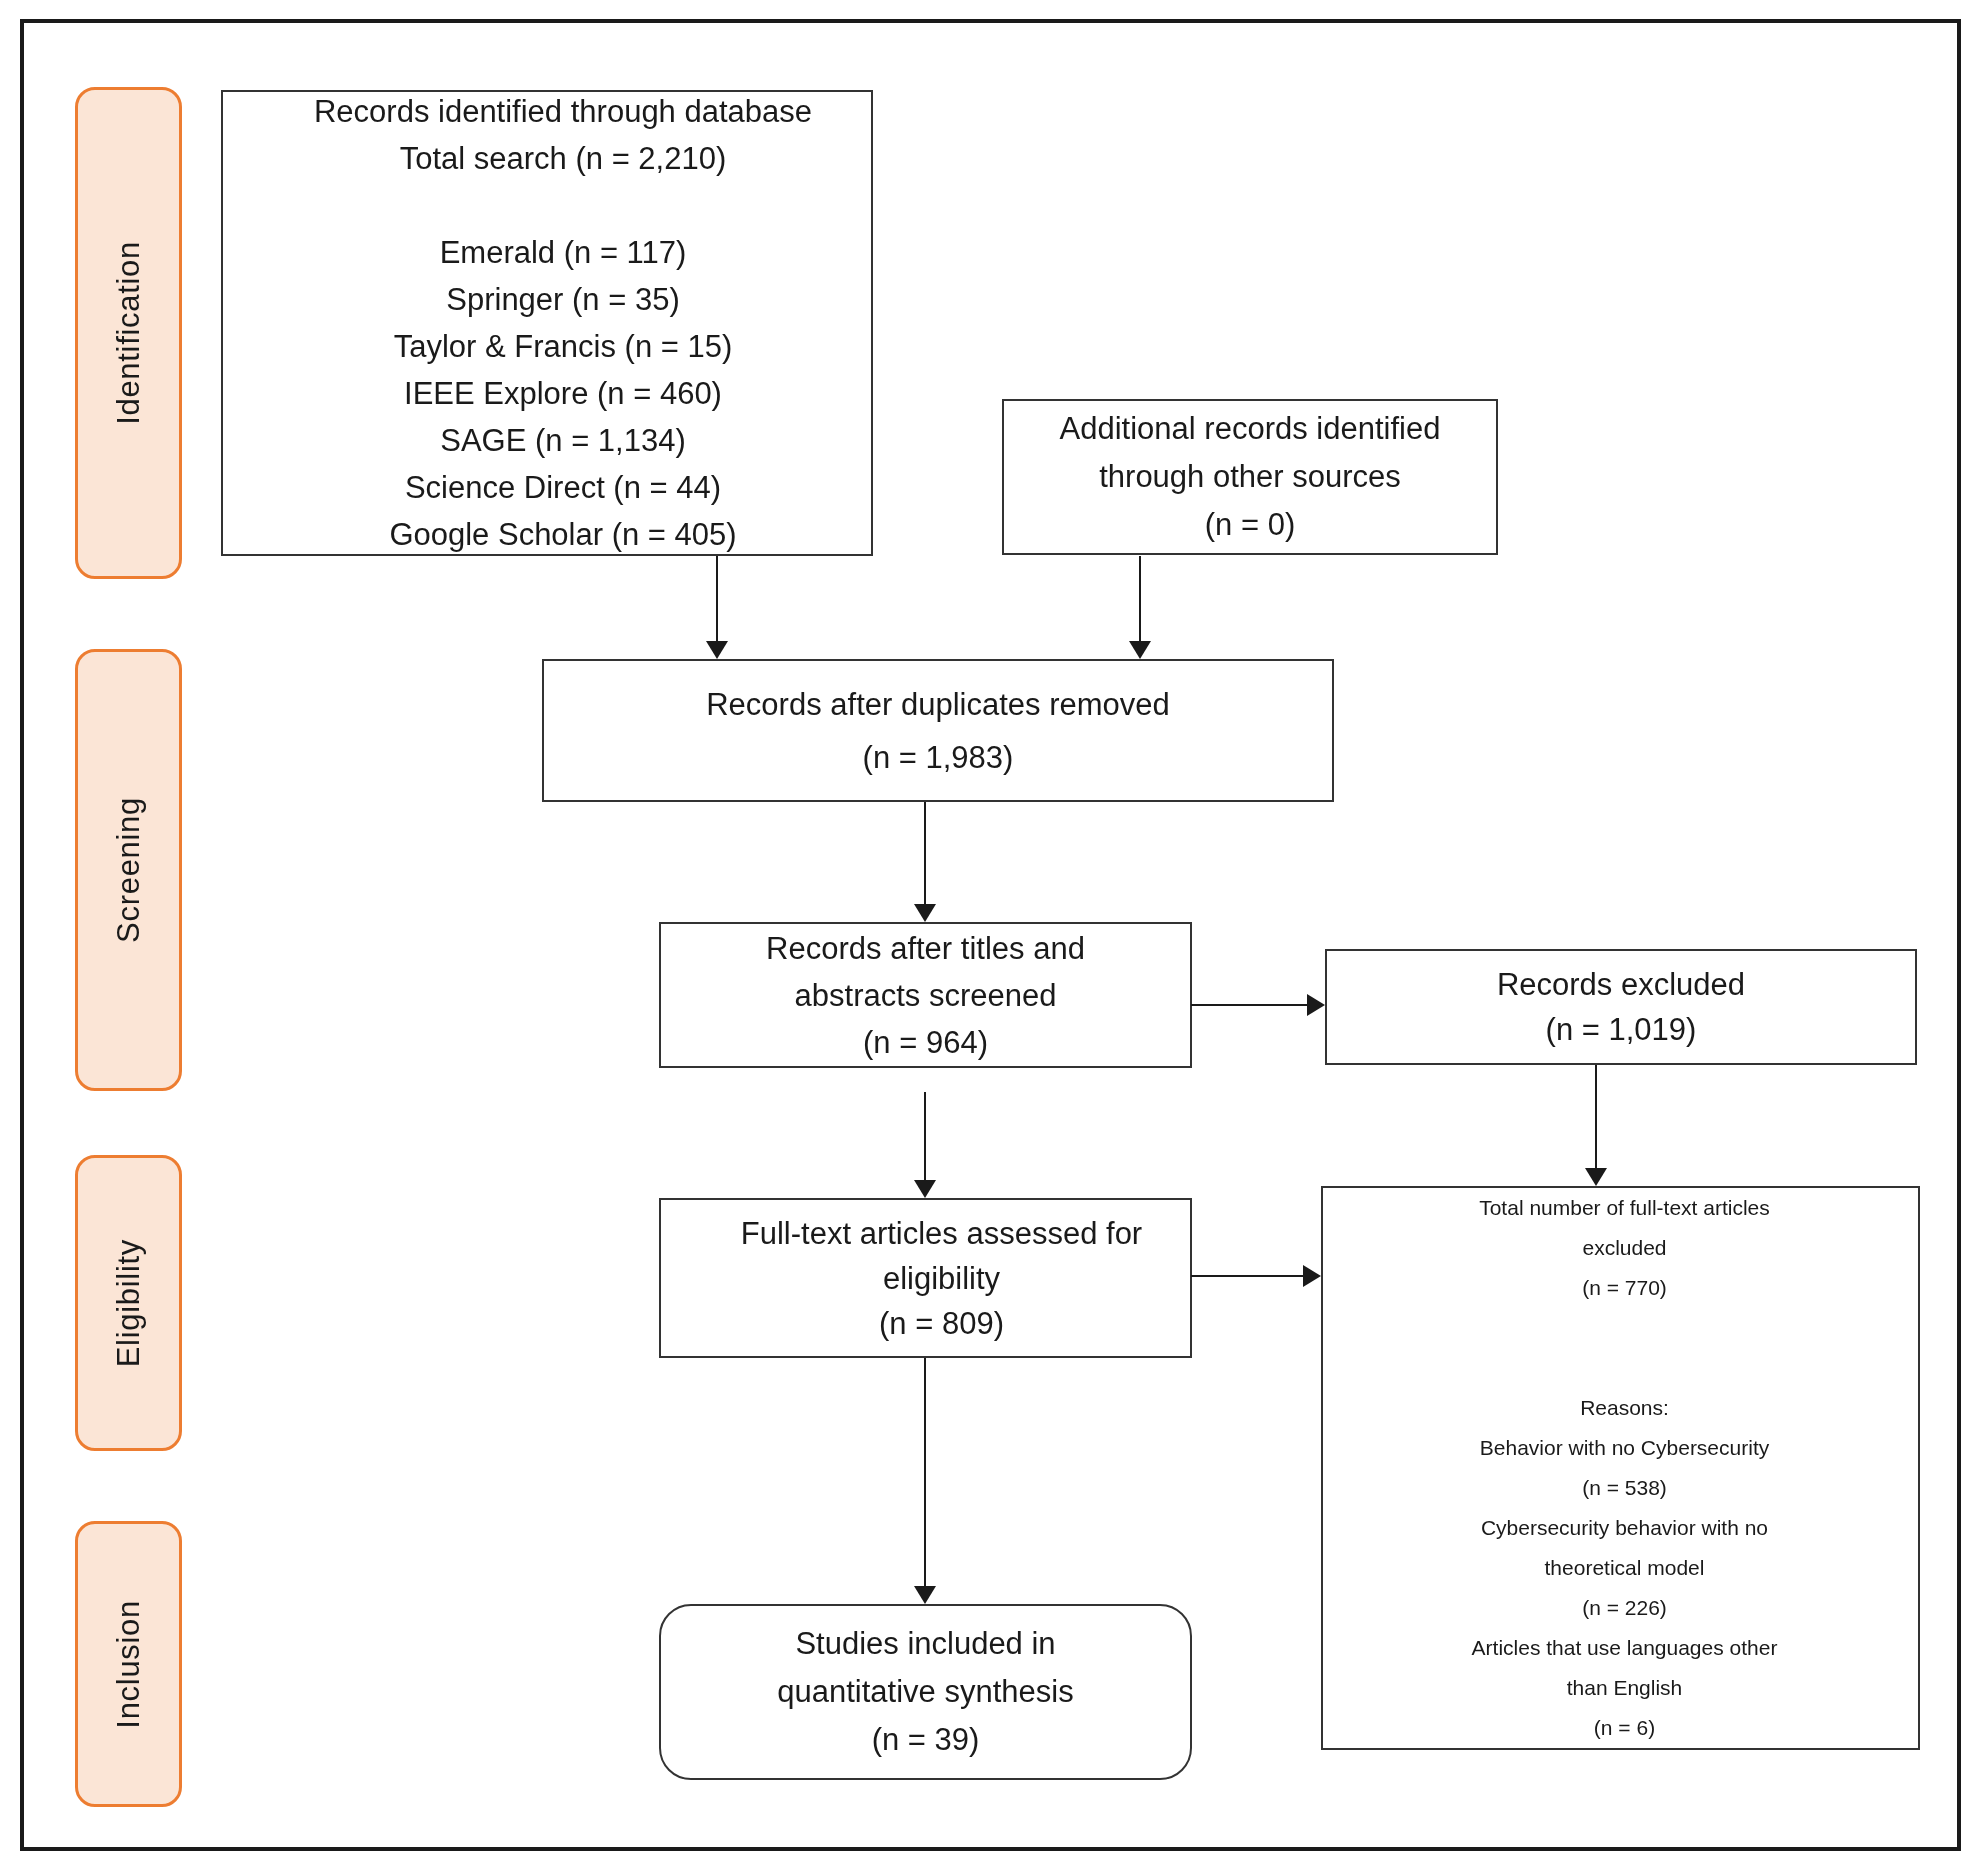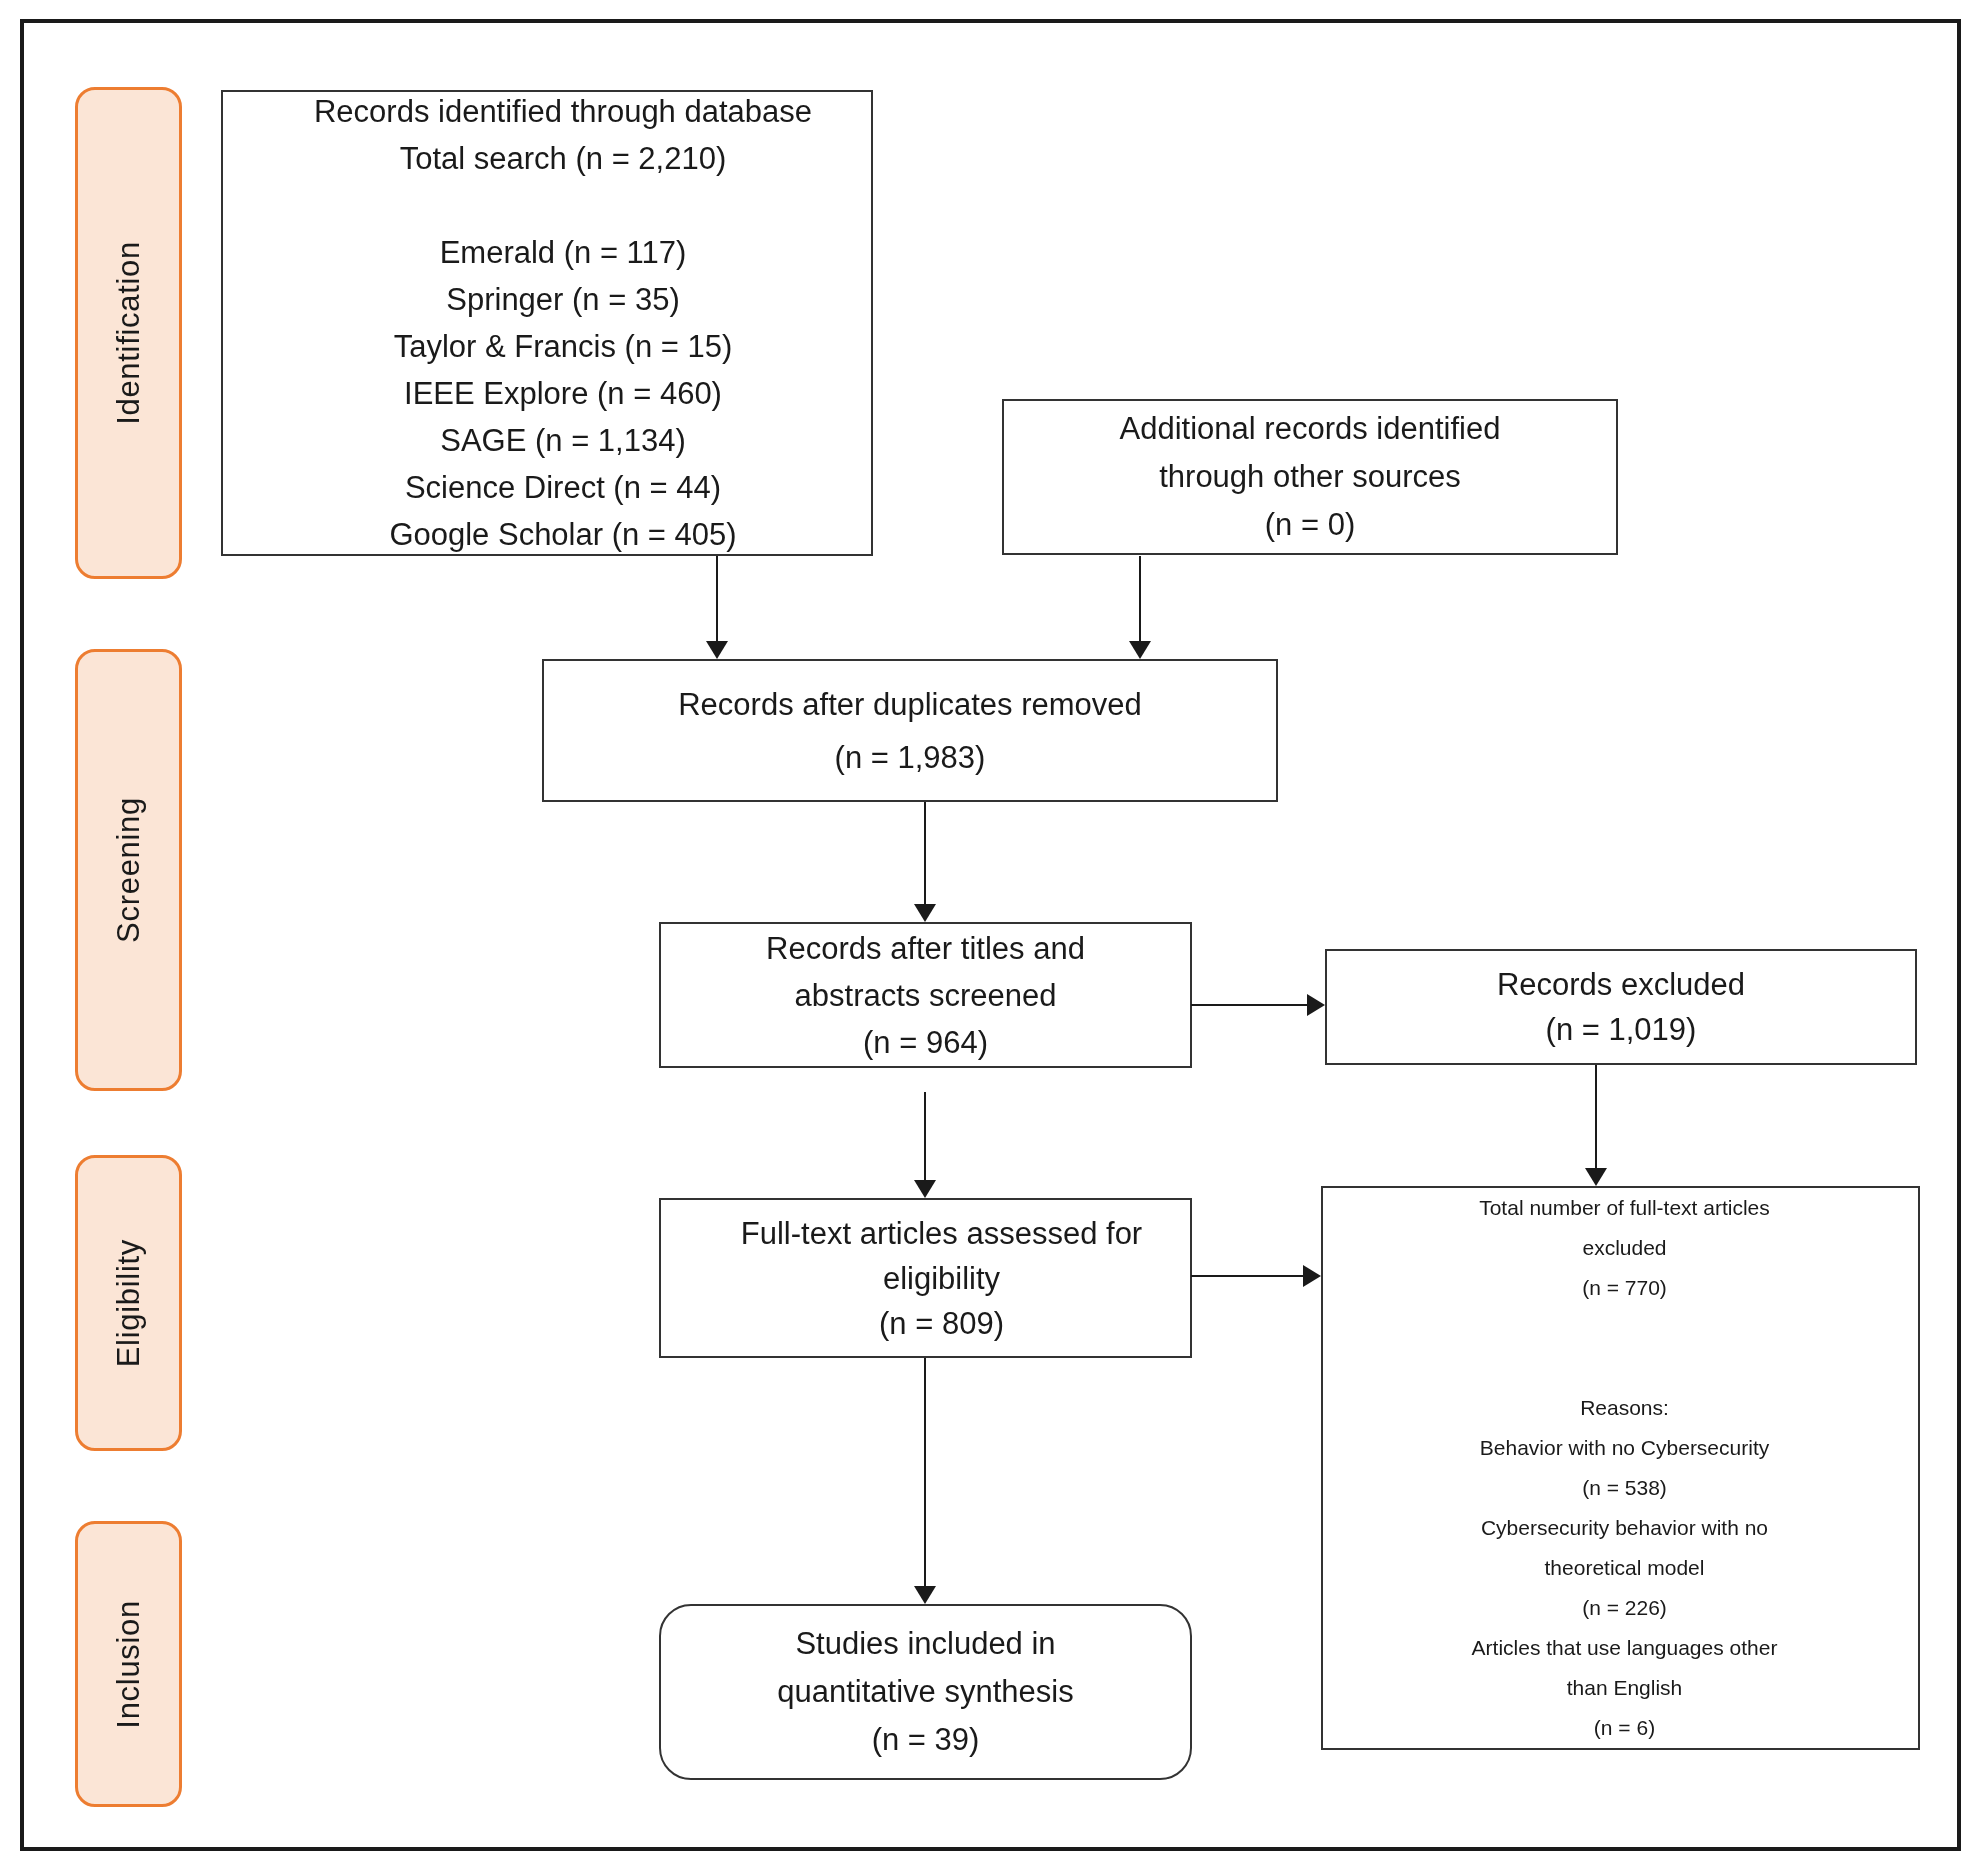--- a/index.html
+++ b/index.html
@@ -98,25 +98,25 @@
     <span class="vtext">Eligibility</span>
   </div>
   <div class="stage-label" style="left:75px; top:1521px; width:101px; height:280px;">
     <span class="vtext">Inclusion</span>
   </div>
 
   <div class="flow-box" style="left:221px; top:90px; width:652px; height:466px;padding-left:32px;">
     <div class="txt">Records identified through database<br>Total search (n = 2,210)<br><br>Emerald (n = 117)<br>Springer (n = 35)<br>Taylor &amp; Francis (n = 15)<br>IEEE Explore (n = 460)<br>SAGE (n = 1,134)<br>Science Direct (n = 44)<br>Google Scholar (n = 405)</div>
   </div>
 
-  <div class="flow-box" style="left:1002px; top:399px; width:616px; height:156px;">
+  <div class="flow-box" style="left:1002px; top:399px; width:496px; height:156px;">
     <div class="txt" style="line-height:48px;">Additional records identified<br>through other sources<br>(n = 0)</div>
   </div>
 
-  <div class="flow-box" style="left:542px; top:659px; width:736px; height:143px;">
+  <div class="flow-box" style="left:542px; top:659px; width:792px; height:143px;">
     <div class="txt" style="line-height:53px;">Records after duplicates removed<br>(n = 1,983)</div>
   </div>
 
   <div class="flow-box" style="left:659px; top:922px; width:533px; height:146px;">
     <div class="txt">Records after titles and<br>abstracts screened<br>(n = 964)</div>
   </div>
 
   <div class="flow-box" style="left:1325px; top:949px; width:592px; height:116px;">
     <div class="txt" style="line-height:45px;">Records excluded<br>(n = 1,019)</div>
   </div>

